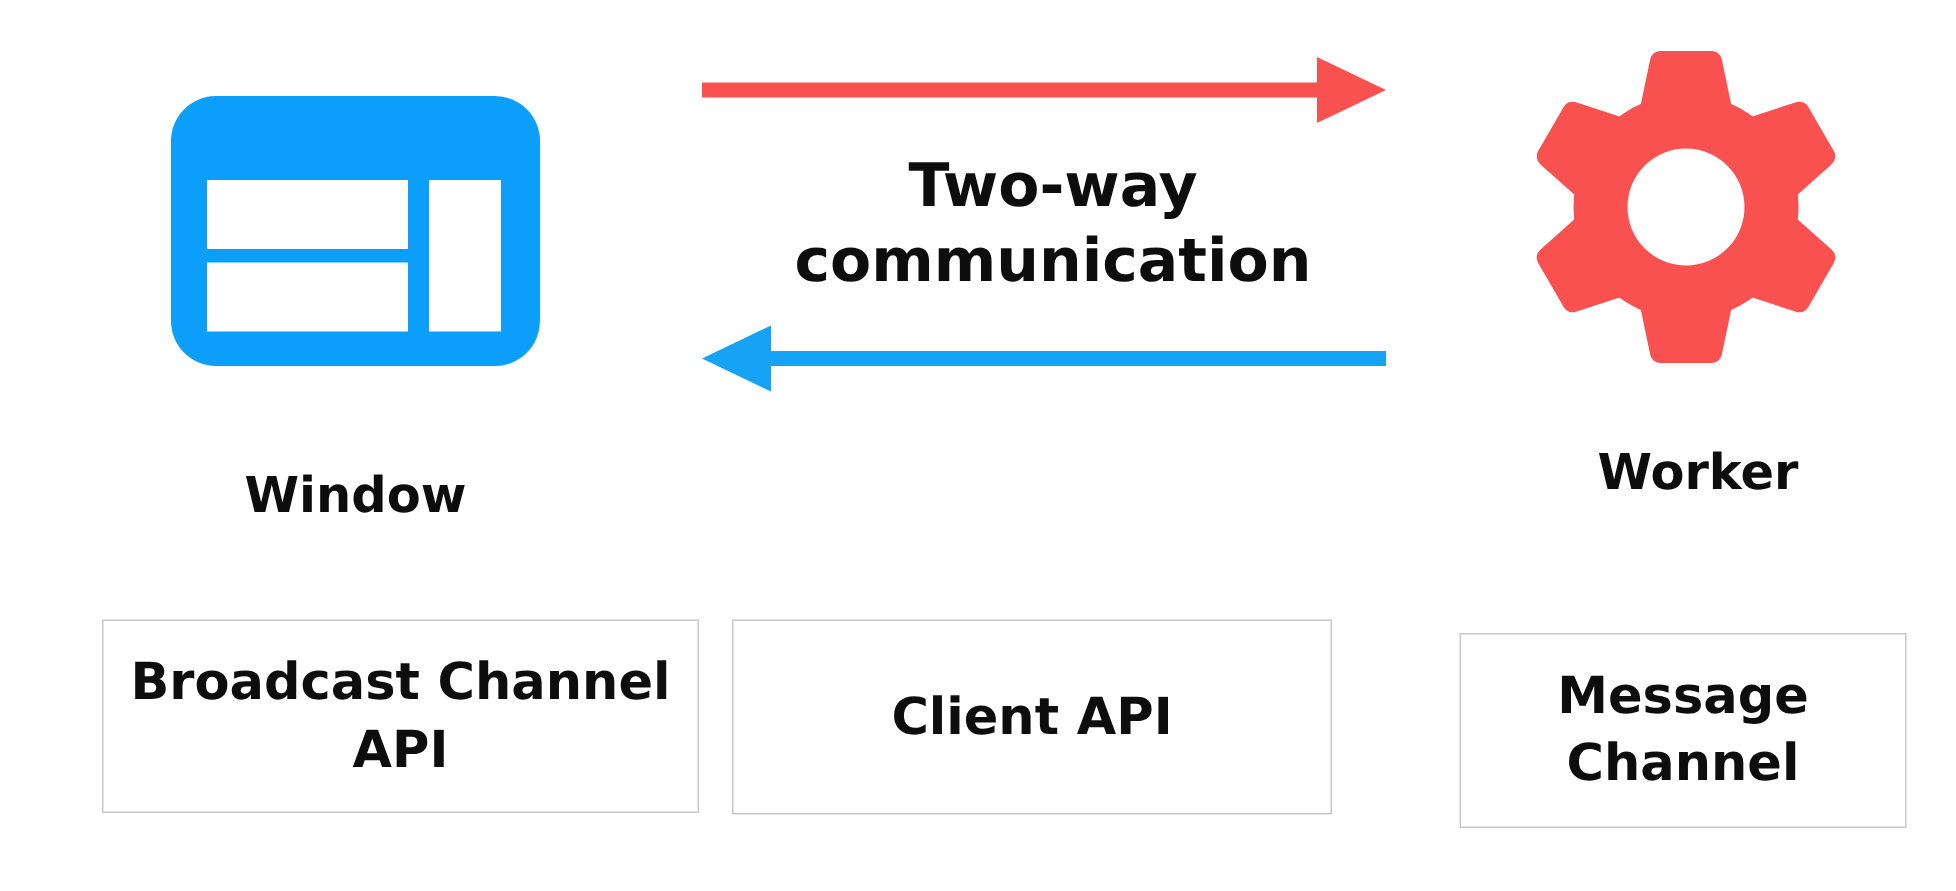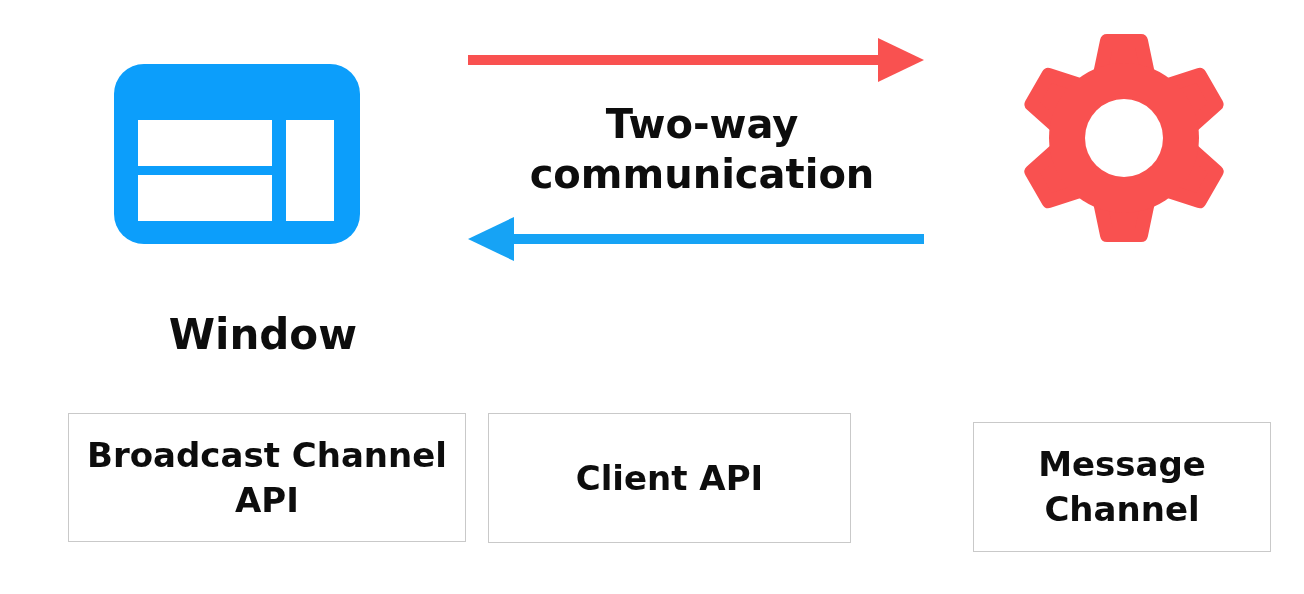--- a/index.html
+++ b/index.html
@@ -27,23 +27,23 @@
   .window-icon { left: 114px; top: 64px; width: 246px; height: 180px; color: var(--window-blue); }
   .gear-icon   { left: 1018px; top: 32px; width: 212px; height: 212px; color: var(--worker-red); }
   svg { display: block; }
 
   
   .arrow-top    { left: 466px; top: 36px;  color: var(--arrow-red); }
   .arrow-bottom { left: 466px; top: 215px; color: var(--arrow-blue); }
 
   
   .hero-label {
-    font-size: 42px;
+    font-size: 33px;
     font-weight: 700;
-    text-align: right;
+    text-align: center;
     width: 240px;
     letter-spacing: 0px;
   }
   .window-label { left: 117px;  top: 310px; }
   .worker-label { left: 1012px; top: 295px; }
 
   .arrows-label {
     left: 502px; top: 99px; width: 400px;
     font-size: 40px; font-weight: 700; line-height: 50px;
     text-align: center;
@@ -52,21 +52,21 @@
   
   .api-box {
     background: #ffffff;
     border: 1.5px solid var(--box-border, #c9c9c9);
     display: flex; align-items: center; justify-content: center;
     text-align: center;
     font-size: 34px; font-weight: 700; line-height: 45px;
     box-sizing: border-box;
   }
   .api-box-1 { left: 30px;  top: 413px; width: 398px; height: 129px; padding: 0 4px; margin-left: 38px; }
-  .api-box-2 { left: 488px; top: 413px; width: 363px; height: 130px; }
+  .api-box-2 { left: 488px; top: 413px; width: 400px; height: 130px; }
   .api-box-3 { left: 973px; top: 422px; width: 298px; height: 130px; padding: 0 40px; align-items: center; }
 </style>
 </head>
 <body>
 
 <div class="stage">
 
   <div class="abs window-icon">
     <svg width="246" height="180" viewBox="0 0 246 180" aria-hidden="true">
       <rect x="0" y="0" width="246" height="180" rx="30" fill="currentColor"></rect>
@@ -101,20 +101,21 @@
         <path d="M89,9 L123,9 L132,52 L80,52 Z" transform="rotate(180 106 106)"></path>
         <path d="M89,9 L123,9 L132,52 L80,52 Z" transform="rotate(240 106 106)"></path>
         <path d="M89,9 L123,9 L132,52 L80,52 Z" transform="rotate(300 106 106)"></path>
       </g>
       <circle cx="106" cy="106" r="75" fill="currentColor"></circle>
       <circle cx="106" cy="106" r="39" fill="#ffffff"></circle>
     </svg>
   </div>
 
   <div class="abs hero-label window-label">Window</div>
+  <div class="abs hero-label worker-label">Worker</div>
 
   <div class="abs api-box api-box-1">
     <span>Broadcast Channel API</span>
   </div>
   <div class="abs api-box api-box-2">
     <span>Client API</span>
   </div>
   <div class="abs api-box api-box-3">
     <span>Message Channel</span>
   </div>

